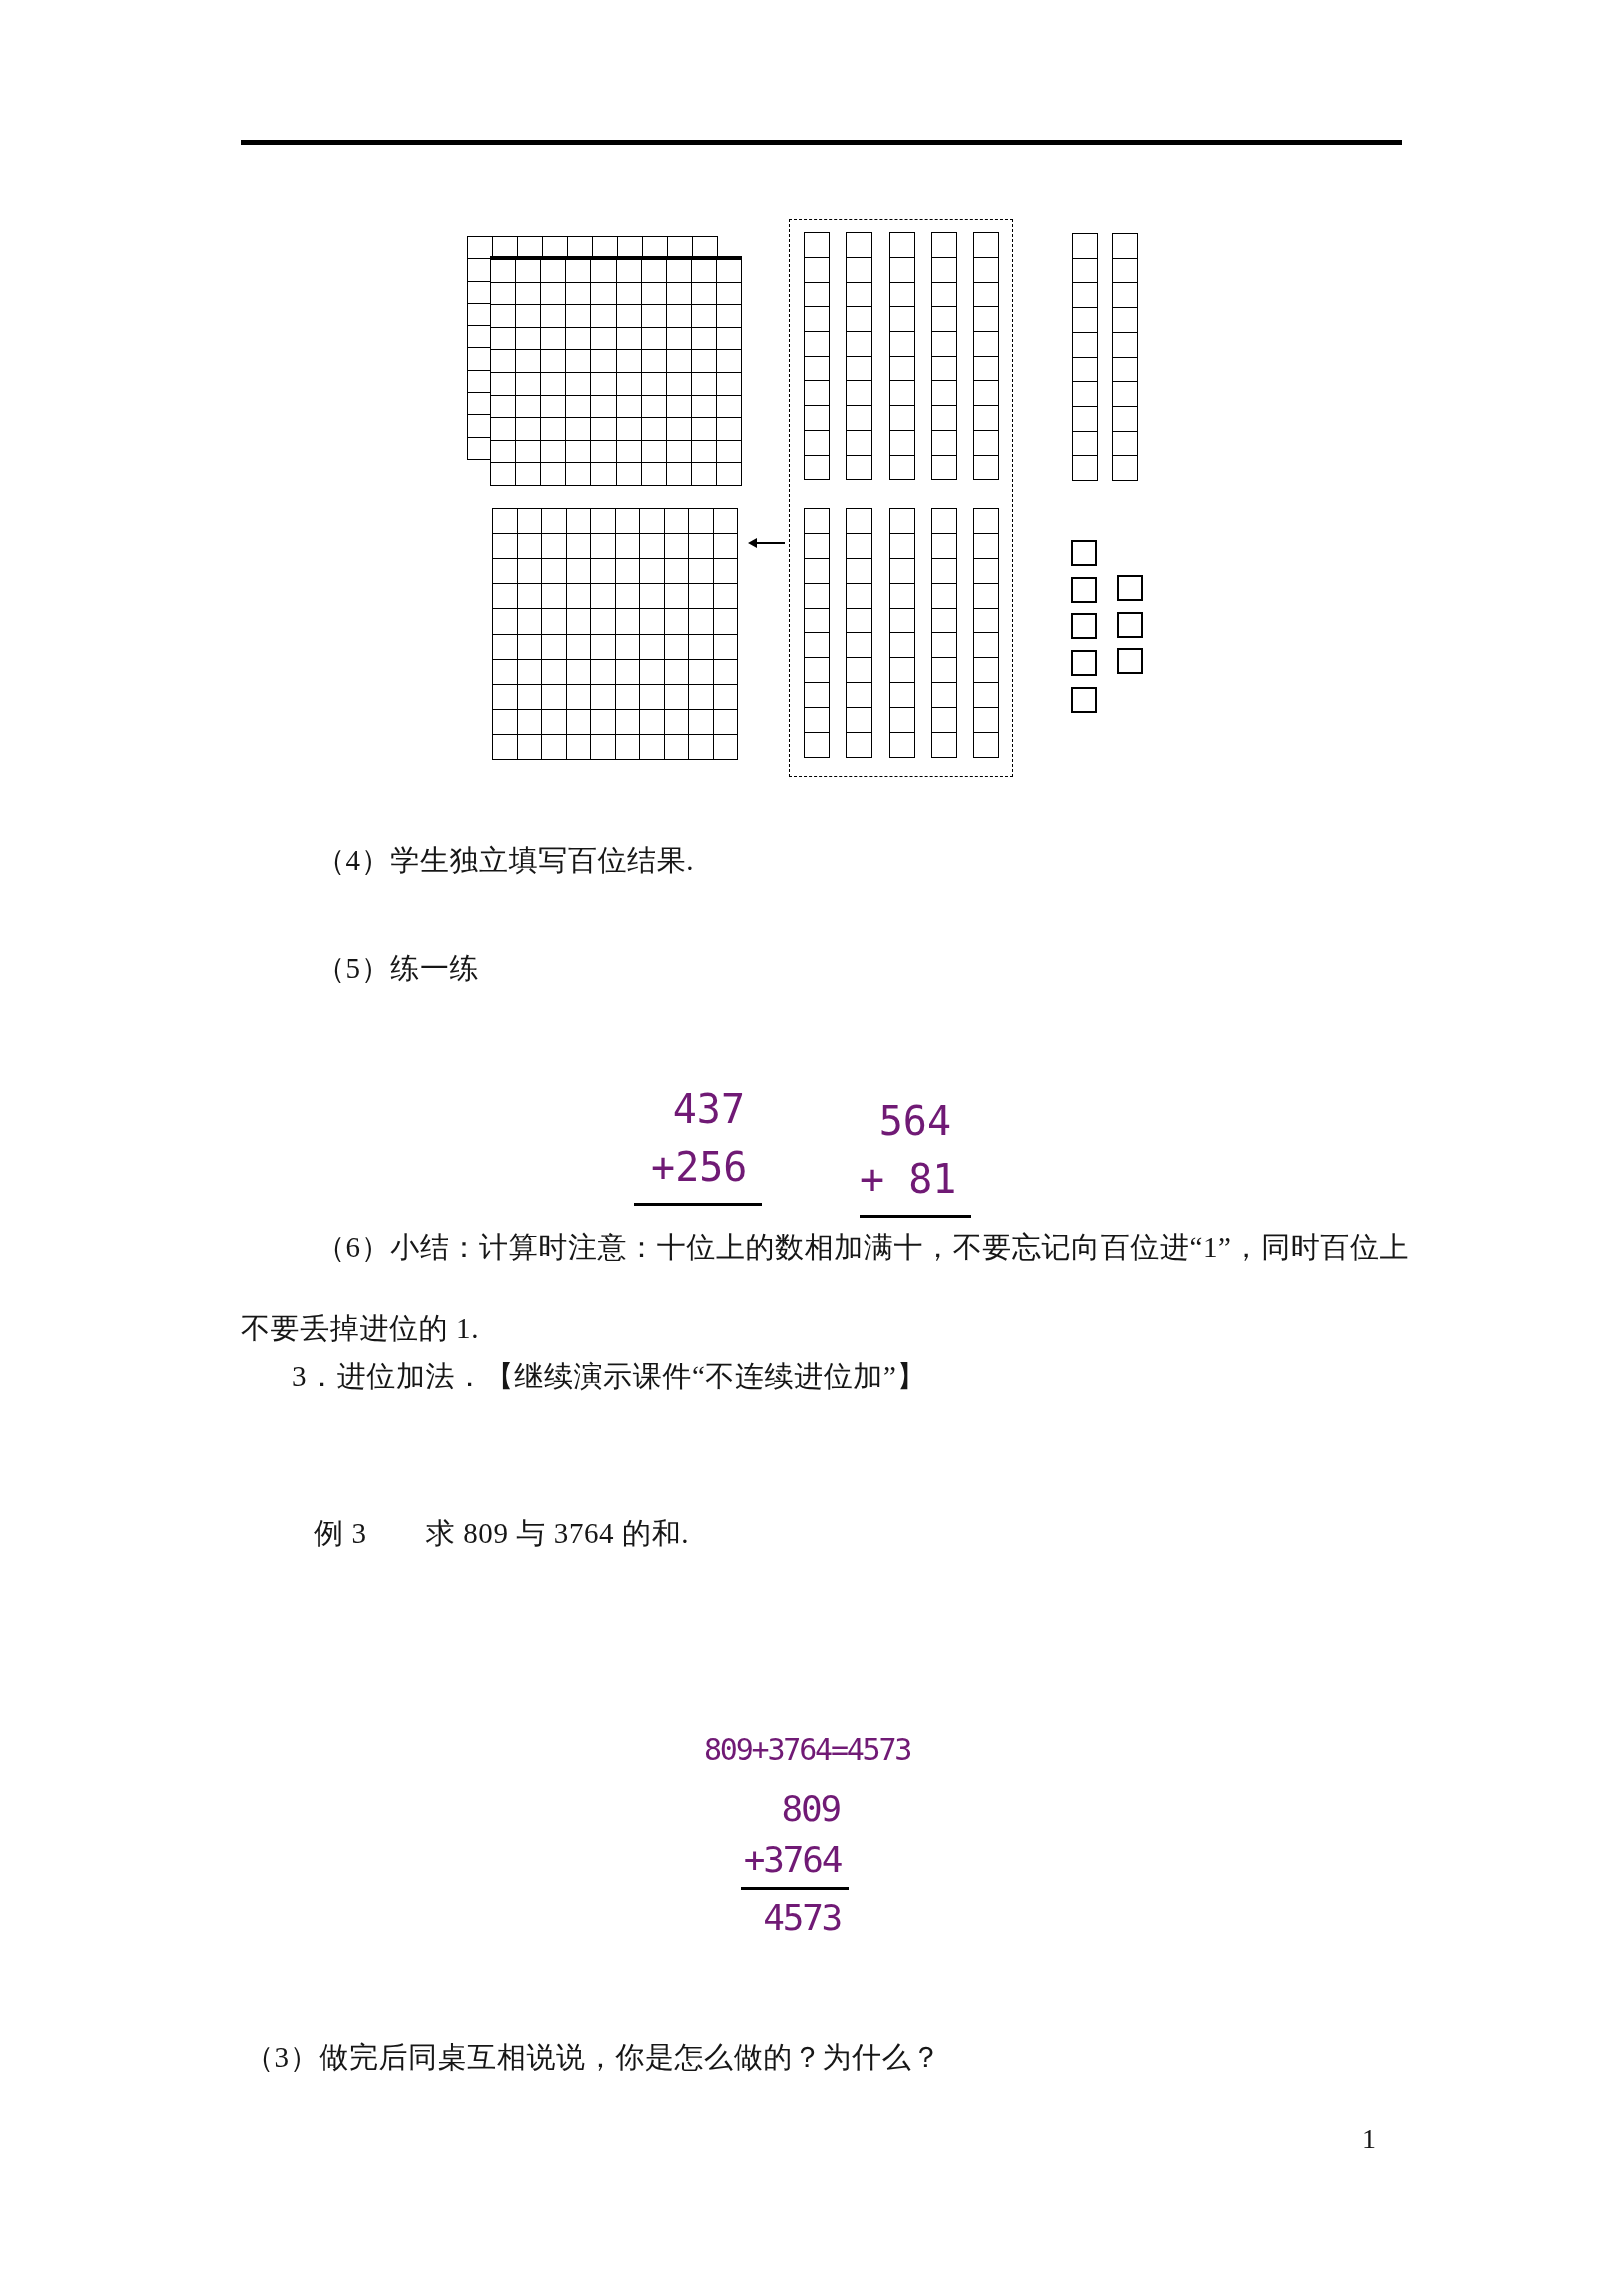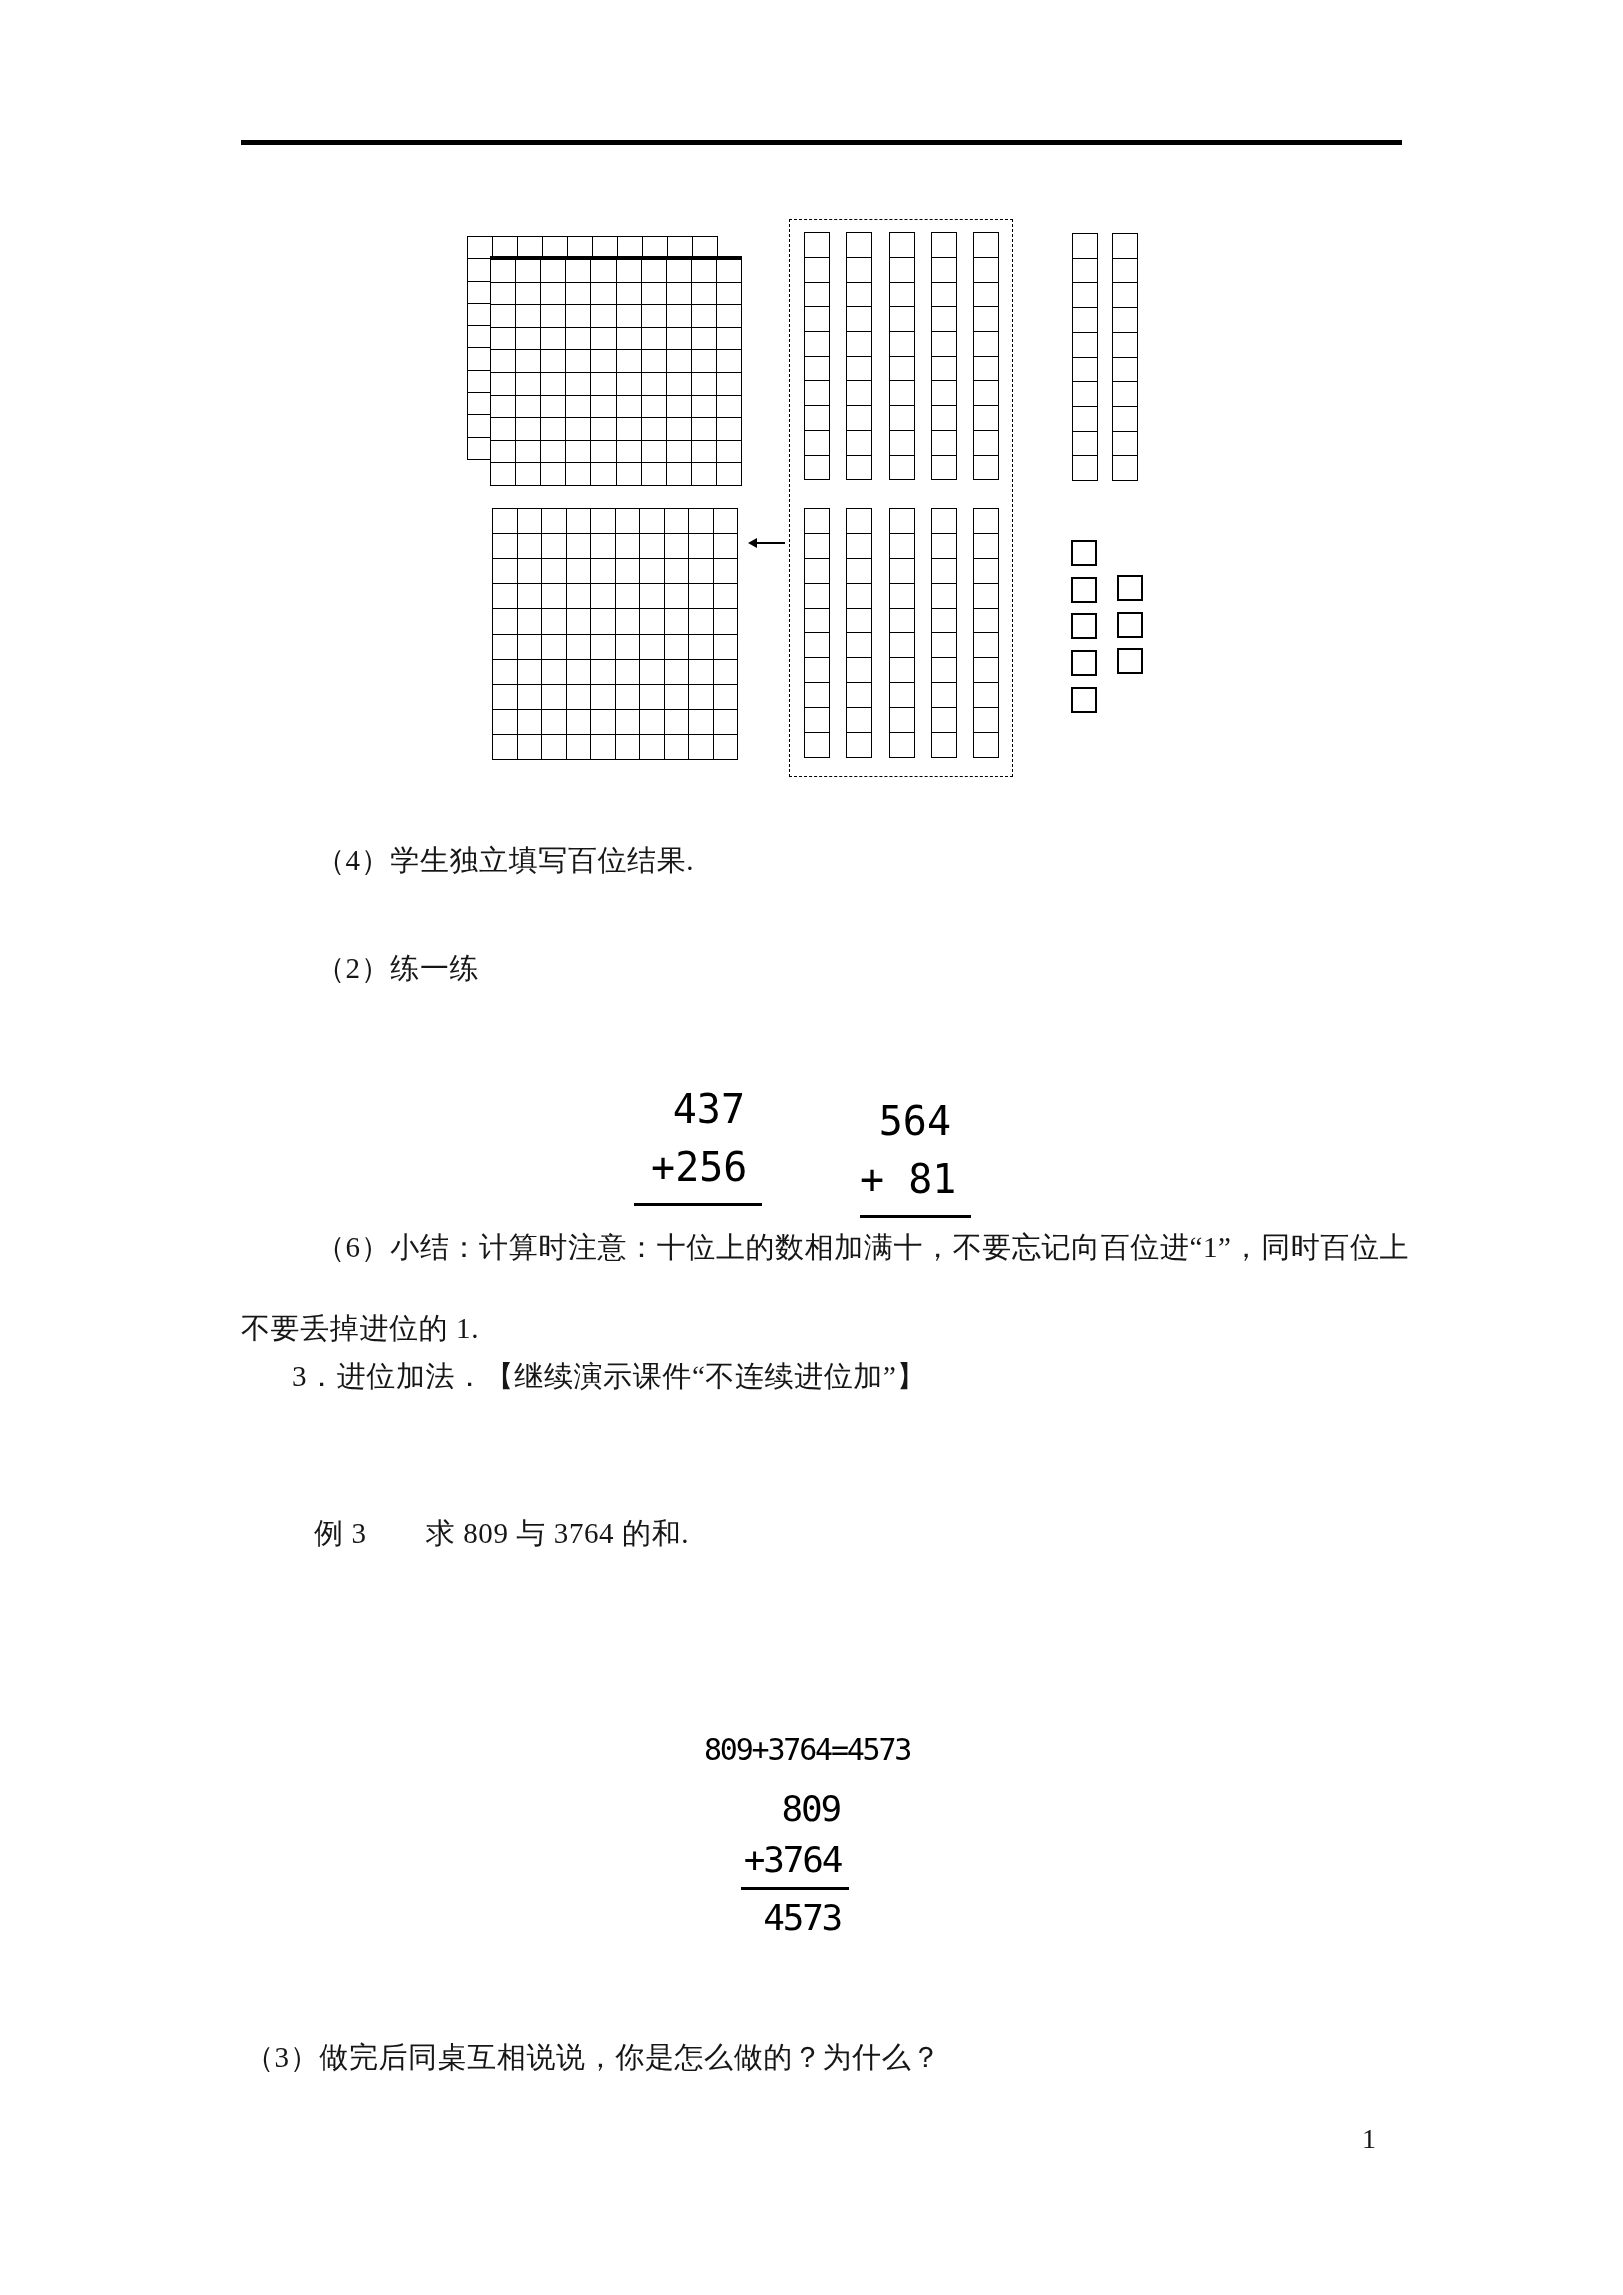--- a/index.html
+++ b/index.html
@@ -46,21 +46,21 @@
   #p6a{left:316px;top:1229px;}
   #p6b{left:241px;top:1310px;}
   #sec3{left:292px;top:1358px;}
   #ex3{left:314px;top:1515px;}
   #q1{left:314px;top:1621px;}
   #q2{left:312px;top:1929px;}
   #q3{left:245px;top:2039px;}
   #pagenum{left:1362px;top:2121px;font-size:28px;letter-spacing:0;}
 
   
-  .calc{position:absolute;font-family:"DejaVu Sans Mono","Liberation Mono",monospace;color:#000000;}
+  .calc{position:absolute;font-family:"DejaVu Sans Mono","Liberation Mono",monospace;color:#701a75;}
   .vprob{font-size:40px;line-height:1.45;}
   #prob1{left:634px;top:1080px;width:128px;}
   #prob2{left:860px;top:1080px;width:111px;margin-top:12px;}
   .vprob .r{text-align:right;white-space:pre;}
   #prob1 .r1{padding-right:17px;}
   #prob1 .r2{padding-right:14.6px;}
   #prob2 .r1{padding-right:20px;}
   #prob2 .r2{padding-right:22.4px;}
   .vinculum{height:3.4px;background:#000;margin-top:6.7px;}
 
@@ -554,21 +554,21 @@
         <div class="one"></div>
       </div>
     <div id="ones-right" class="ones-col">
         <div class="one"></div>
         <div class="one"></div>
         <div class="one"></div>
       </div>
   </div>
 
   <div id="p4" class="para">（4）学生独立填写百位结果.</div>
-  <div id="p5" class="para">（2）练一练</div>
+  <div id="p5" class="para">（5）练一练</div>
   <div id="p6a" class="para">（6）小结：计算时注意：十位上的数相加满十，不要忘记向百位进“1”，同时百位上</div>
   <div id="p6b" class="para">不要丢掉进位的 1.</div>
   <div id="sec3" class="para">3．进位加法．【继续演示课件“不连续进位加”】</div>
   <div id="ex3" class="para">例 3　　求 809 与 3764 的和.</div>
   <div id="q3" class="para">（3）做完后同桌互相说说，你是怎么做的？为什么？</div>
 
   <div id="prob1" class="calc vprob">
     <div class="r r1">437</div>
     <div class="r r2">+256</div>
     <div class="vinculum"></div>

